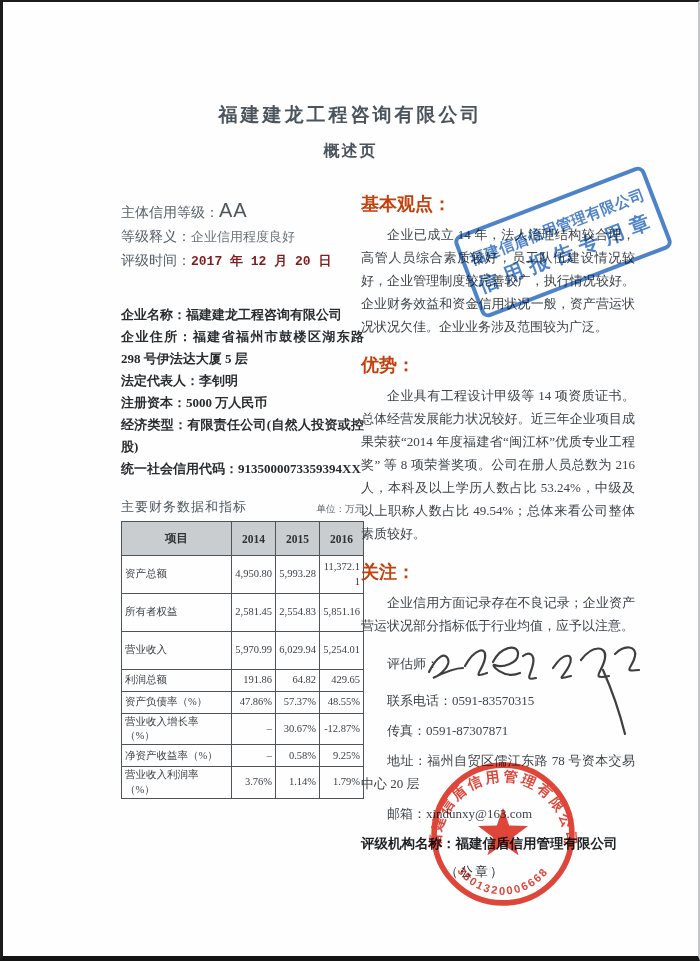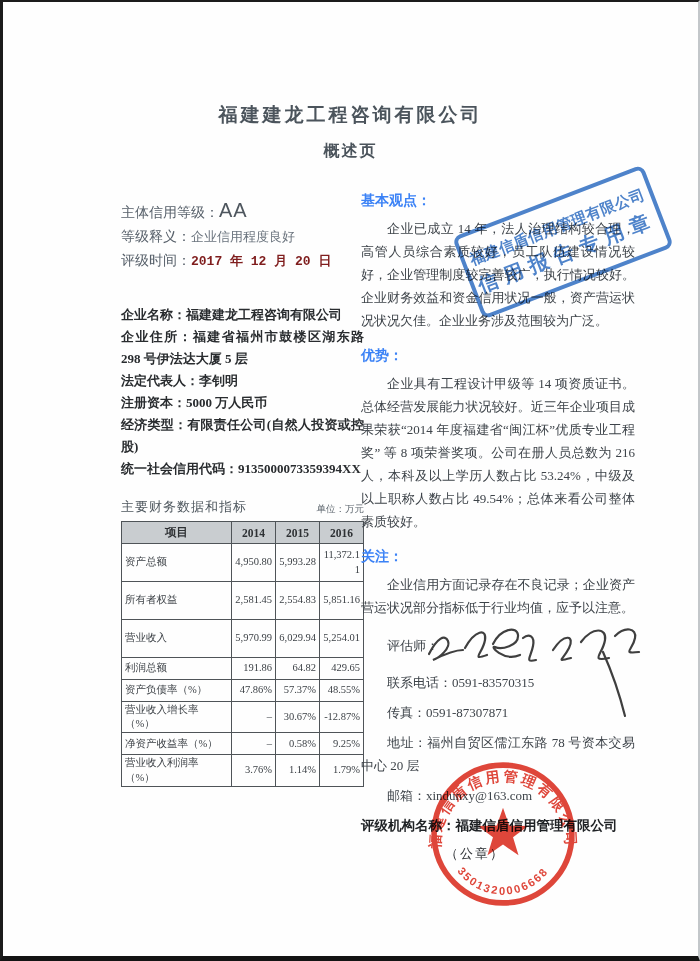--- a/index.html
+++ b/index.html
@@ -24,31 +24,31 @@
 
   .company-block{margin-top:30px; font-weight:bold; color:#292c2f; font-size:13px; line-height:22px;}
   .co-line{text-align:justify;}
 
   .fin-head{margin-top:18px; display:flex; justify-content:space-between; align-items:flex-end;
             color:#4e575e; font-size:13px; letter-spacing:1px;gap:28px;}
   .fin-head .unit{font-size:9.5px; color:#5a636b; letter-spacing:0;}
 
   table.fin{border-collapse:collapse; margin-top:5px; width:243px; table-layout:fixed;}
   table.fin th, table.fin td{border:1px solid #4f5458;}
-  table.fin th{background:#c9cdd0; font-size:11.5px; color:#2e3134; height:19px; font-weight:bold; padding:1px 2px;}
+  table.fin th{background:#c9cdd0; font-size:11.5px; color:#2e3134; height:19px; font-weight:bold; padding:7px 2px;}
   table.fin td{font-size:10.5px; color:#3c4146; padding:1px 3px; line-height:1.35;}
   table.fin td.lbl{text-align:left; width:105px;}
   table.fin td.num{text-align:right; word-break:break-all; font-family:"Liberation Serif","DejaVu Serif",serif;}
   table.fin tr.tall td{height:35px;}
   table.fin tr.short td{height:19px;}
   table.fin col.c-year{width:44px;}
 
   
   .col-right{position:absolute; left:358px; top:190px; width:274px;}
-  .sec-h{font-size:14px; font-weight:bold; color:#3b82f6; margin:0 0 7px 0;}
+  .sec-h{font-size:18px; font-weight:bold; color:#c2410c; margin:0 0 7px 0;}
   .sec-p{font-size:13px; line-height:23px; text-align:justify; text-indent:2em; margin:0 0 15px 0; color:#3d4349;}
   .sec{margin-bottom:6px;}
   .sec + .sec{margin-top:10px;}
 
   .footer-block{margin-top:14px; font-size:13px; color:#3d4349;}
   .f-line{text-indent:2em; line-height:23px; margin-bottom:7px; text-align:justify;}
   .evaluator-line{position:relative; height:30px;}
   .signatures{position:absolute; left:62px; top:-14px; display:flex; gap:6px; pointer-events:none;}
   .signatures svg{overflow:visible;}
   .agency-line{text-indent:0; font-weight:bold; color:#1f2225; font-size:13.5px; line-height:23px; margin-top:4px;}

